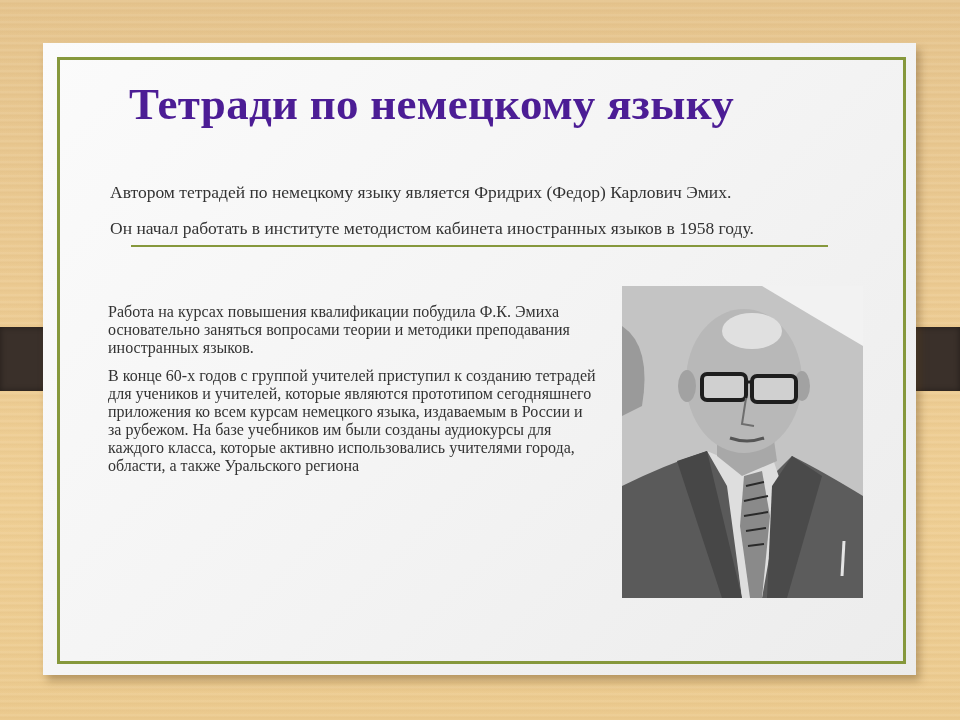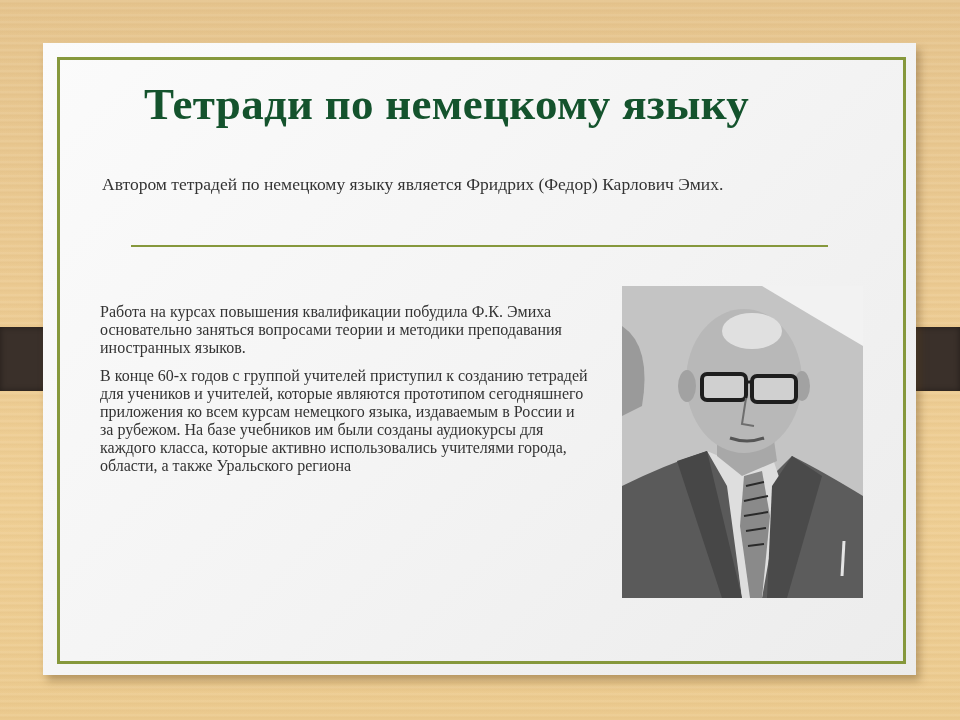--- a/index.html
+++ b/index.html
@@ -27,34 +27,34 @@
     box-shadow: inset 0 0 6px rgba(0,0,0,0.4);
   }
   .tab.left { left:0; width:70px; border-top-right-radius:4px; border-bottom-right-radius:4px; }
   .tab.right { left:889px; width:71px; border-top-left-radius:4px; border-bottom-left-radius:4px; }
   .tab.left::after, .tab.right::before {
     content:""; position:absolute; top:-3px; width:5px; height:70px; background:#3a302a; border-radius:3px;
   }
   .tab.left::after { right:-2px; }
   .tab.right::before { left:-2px; }
   .title {
-    position:absolute; left:144px; top:78px; margin:0;
+    position:absolute; left:129px; top:78px; margin:0;
     font-family: "Liberation Serif", serif; font-weight:bold;
-    font-size:45px; color:#14532d; letter-spacing:0.3px; white-space:nowrap;
+    font-size:45px; color:#4c1d95; letter-spacing:0.3px; white-space:nowrap;
   }
   .intro {
     position:absolute; left:98px; top:168px; width:790px;
     font-family: "Liberation Serif", serif; font-size:17.5px; line-height:24px; color:#333;
   }
-  .intro p { margin:4px; white-space:nowrap; }
+  .intro p { margin:12px; white-space:nowrap; }
   .separator {
     position:absolute; left:131px; top:245px; width:697px; height:2px; background:#86983c;
   }
   .body-text {
-    position:absolute; left:100px; top:303px; width:490px;
+    position:absolute; left:108px; top:303px; width:490px;
     font-family: "Liberation Serif", serif; font-size:16px; line-height:18px; color:#333;
   }
   .body-text p { margin:0 0 10px 0; }
   .portrait {
     position:absolute; left:622px; top:286px; width:241px; height:312px;
     background: linear-gradient(180deg, #cfcfcf 0%, #bdbdbd 30%, #9a9a9a 60%, #5a5a5a 100%);
     overflow:hidden;
   }
   .portrait svg { display:block; }
 </style>
@@ -65,20 +65,21 @@
 <div class="tab left"></div>
 <div class="tab right"></div>
 
 <div class="paper"></div>
 <div class="frame"></div>
 
 <h1 class="title">Тетради по немецкому языку</h1>
 
 <div class="intro">
   <p>Автором тетрадей по немецкому языку является Фридрих (Федор) Карлович Эмих.</p>
+  <p>Он начал работать в институте методистом кабинета иностранных языков в 1958 году.</p>
 </div>
 
 <div class="separator"></div>
 
 <div class="body-text">
   <p>Работа на курсах повышения квалификации побудила Ф.К. Эмиха основательно заняться вопросами теории и методики преподавания иностранных языков.</p>
   <p>В конце 60-х годов с группой учителей приступил к созданию тетрадей для учеников и учителей, которые являются прототипом сегодняшнего приложения ко всем курсам немецкого языка, издаваемым в России и за рубежом. На базе учебников им были созданы аудиокурсы для каждого класса, которые активно использовались учителями города, области, а также Уральского региона</p>
 </div>
 
 <div class="portrait" title="Black-and-white portrait of an elderly bald man with glasses, suit and patterned tie">

